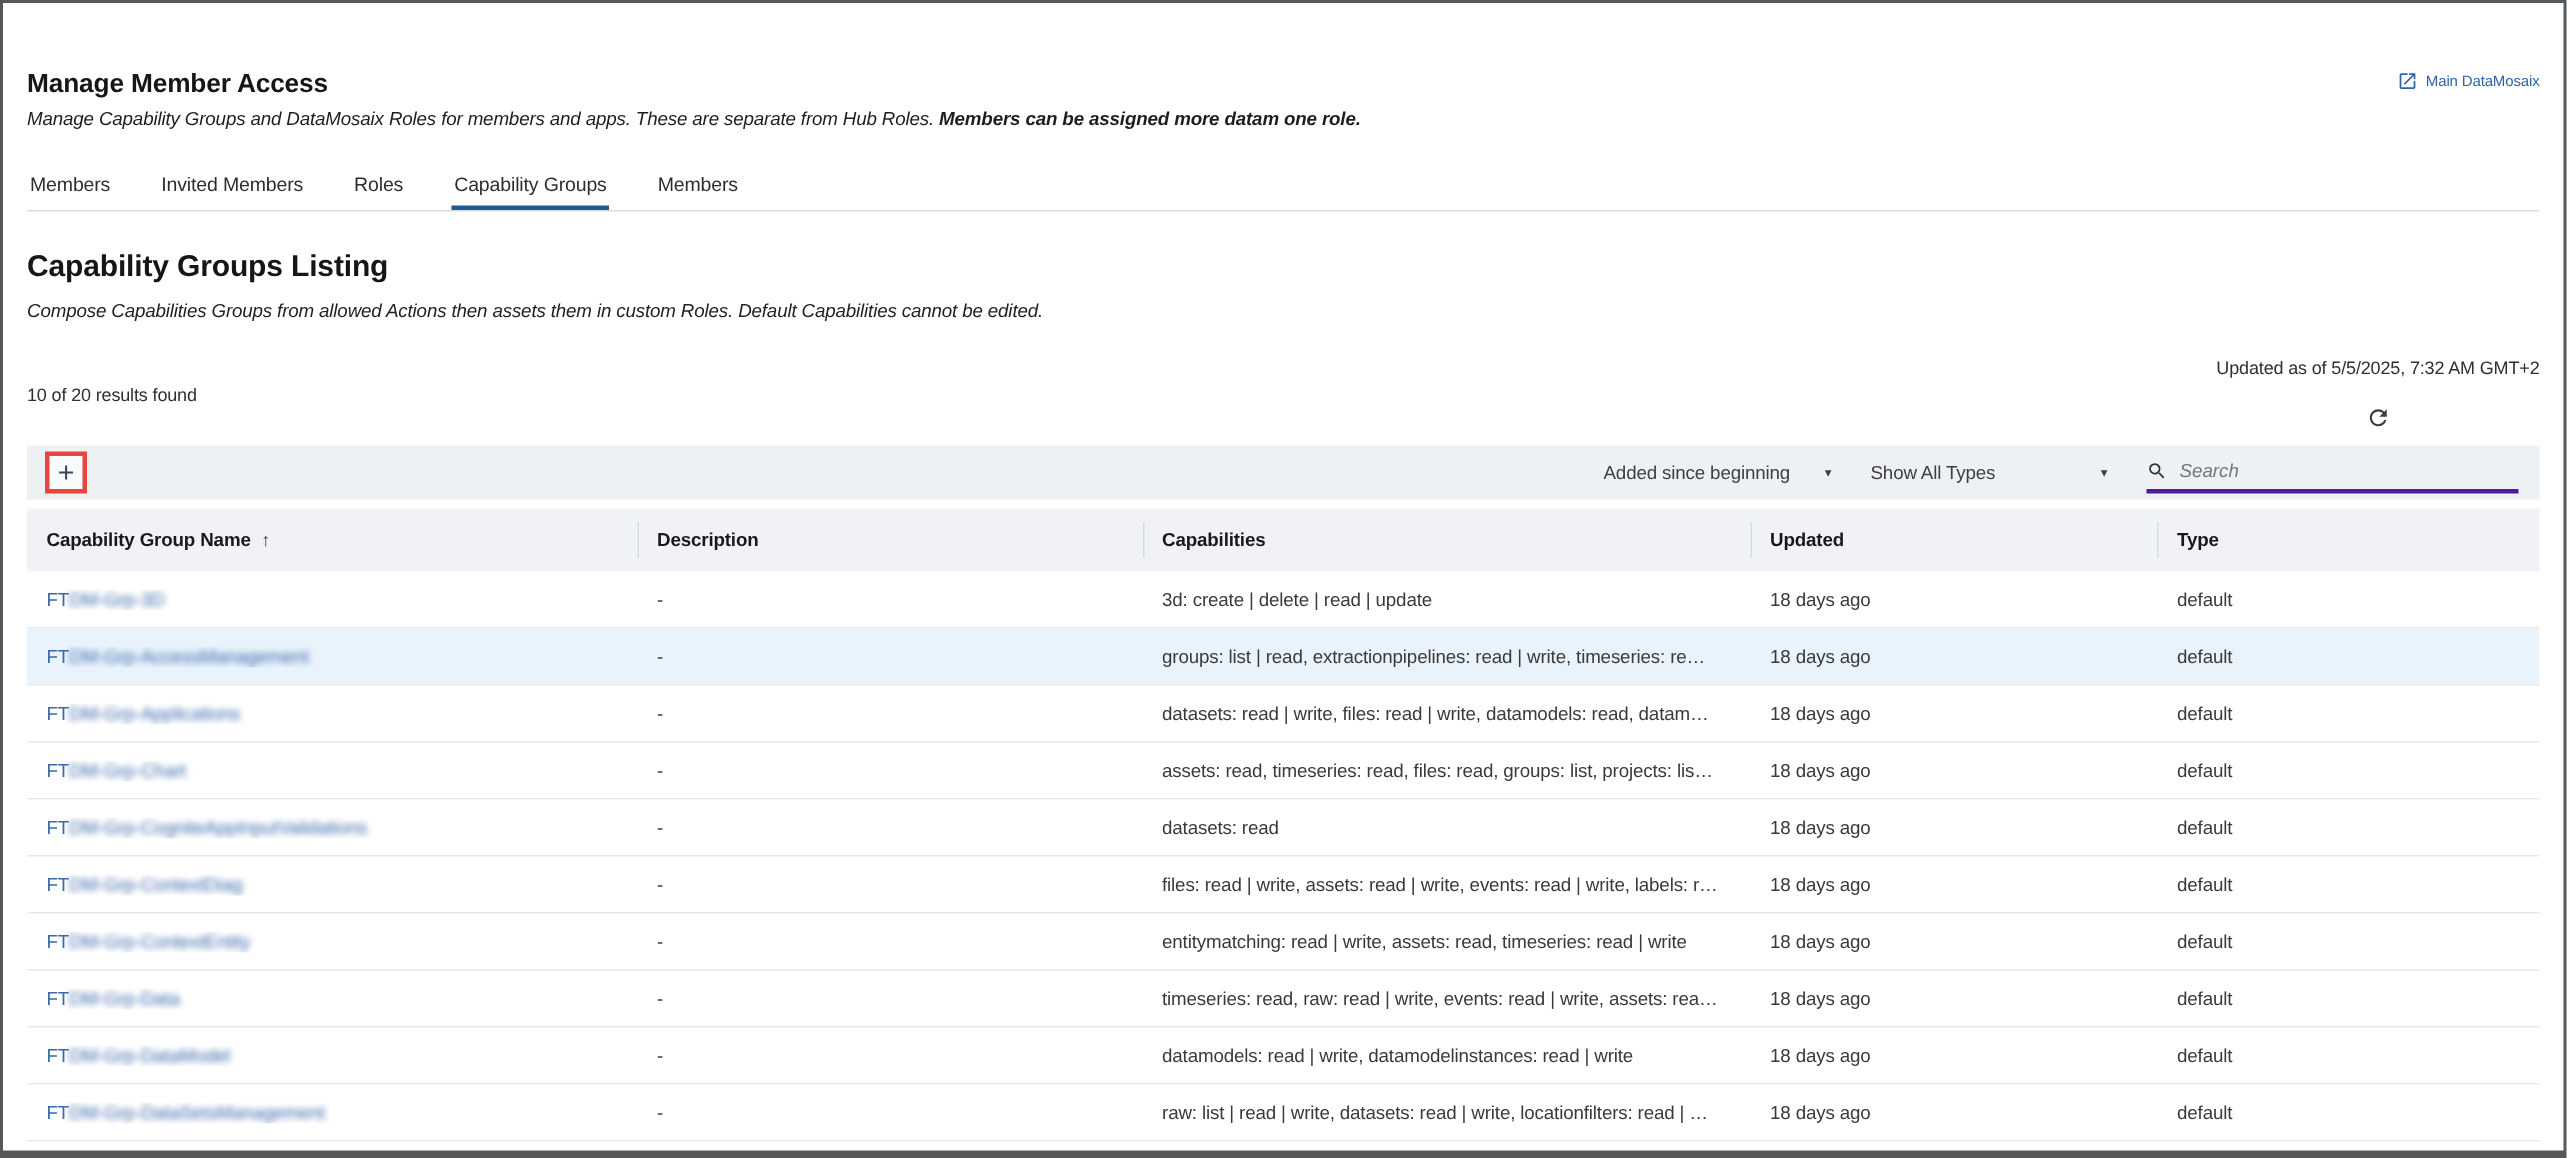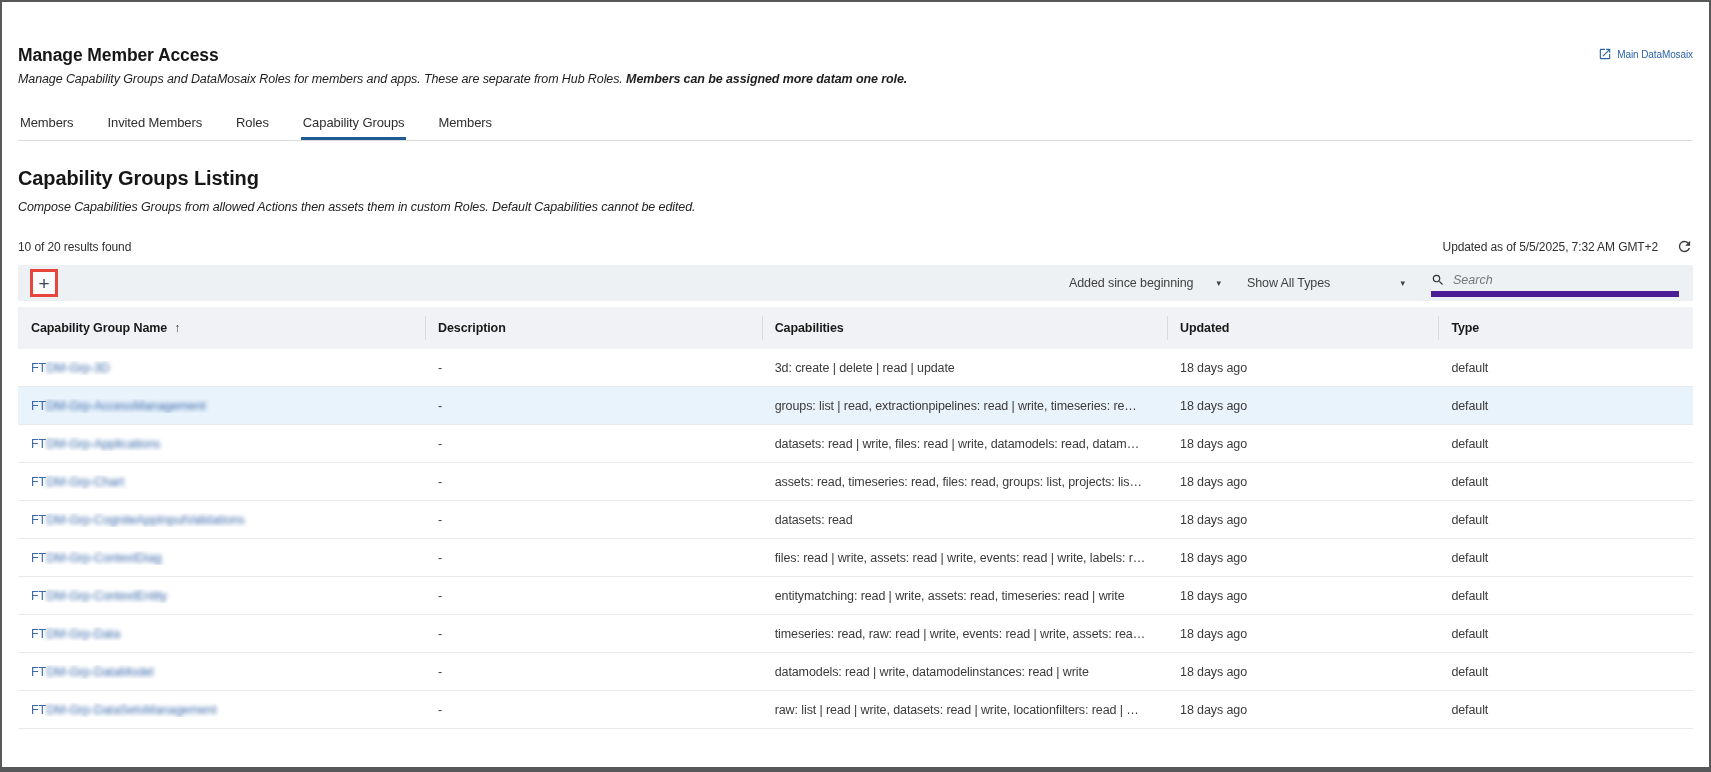--- a/index.html
+++ b/index.html
@@ -29,29 +29,29 @@
   .page-title{font-size:17.5px;font-weight:700;color:#161616;}
   .main-link{display:flex;align-items:center;gap:5px;color:var(--link);font-size:10px;text-decoration:none;margin-top:2px;cursor:pointer;}
   .subtitle{font-style:italic;font-size:12.5px;margin-top:6px;color:#1e1e1e;}
   .subtitle .bold-tail{font-weight:700;}
   .tab-bar{display:flex;gap:30px;margin-top:20px;border-bottom:1px solid #dcdcdc;}
   .tab{font-size:13px;color:#2e2e2e;padding:9px 2px 10px;cursor:pointer;white-space:nowrap;}
   .tab.active{border-bottom:3px solid var(--accent);padding-bottom:7px;}
   .listing-title{font-size:20px;font-weight:700;margin-top:26px;color:#161616;}
   .listing-desc{font-style:italic;font-size:12.5px;margin-top:10px;color:#222;}
   .results-row{display:flex;justify-content:space-between;align-items:center;margin-top:24px;font-size:12px;color:#2f2f2f;}
-  .updated-wrap{display:flex;align-items:center;gap:18px;}
+  .updated-wrap{display:flex;align-items:center;gap:18px;flex-direction:column;}
   .refresh-btn{background:none;border:0;cursor:pointer;display:flex;align-items:center;}
   .toolbar{margin-top:10px;background:var(--toolbar-bg);height:36px;display:flex;align-items:center;padding:0 10px;}
   .add-wrap{border:3px solid var(--highlight-red);width:28px;height:28px;display:flex;align-items:center;justify-content:center;background:#f9fafb;cursor:pointer;margin-left:2px;}
   .plus{font-size:19px;color:#3d4754;line-height:1;}
   .toolbar-spacer{flex:1;}
   .filter{display:flex;align-items:center;justify-content:space-between;width:152px;margin-right:26px;font-size:12.5px;color:#3f3f3f;cursor:pointer;}
   .caret{font-size:9px;color:#3f3f3f;margin-left:8px;}
-  .search-box{display:flex;align-items:center;gap:8px;width:248px;height:27px;border-bottom:6px solid #4c1d95;margin-right:4px;}
+  .search-box{display:flex;align-items:center;gap:8px;width:248px;height:27px;border-bottom:3px solid #4c1d95;margin-right:4px;}
   .search-box input{border:0;outline:0;background:transparent;font-style:italic;font-size:12.5px;width:100%;font-family:inherit;color:#333;}
   .table{margin-top:6px;font-size:12.5px;}
   .grid-cols{display:grid;grid-template-columns:24.3% 20.1% 24.2% 16.2% 15.2%;}
   .thead{background:var(--header-bg);height:42px;align-items:center;font-weight:700;color:#191919;}
   .th{padding-left:13px;display:flex;align-items:center;gap:7px;height:100%;position:relative;cursor:pointer;}
   .th:not(:first-child)::before{content:"";position:absolute;left:0;top:9px;bottom:9px;width:1px;background:var(--divider);}
   .sort-arrow{font-size:12px;font-weight:400;color:#333;}
   .row{height:38px;align-items:center;border-bottom:1px solid var(--border);}
   .row.hl{background:var(--row-highlight);}
   .cell{padding-left:13px;white-space:nowrap;overflow:hidden;text-overflow:ellipsis;color:#3a3a3a;padding-right:12px;}

